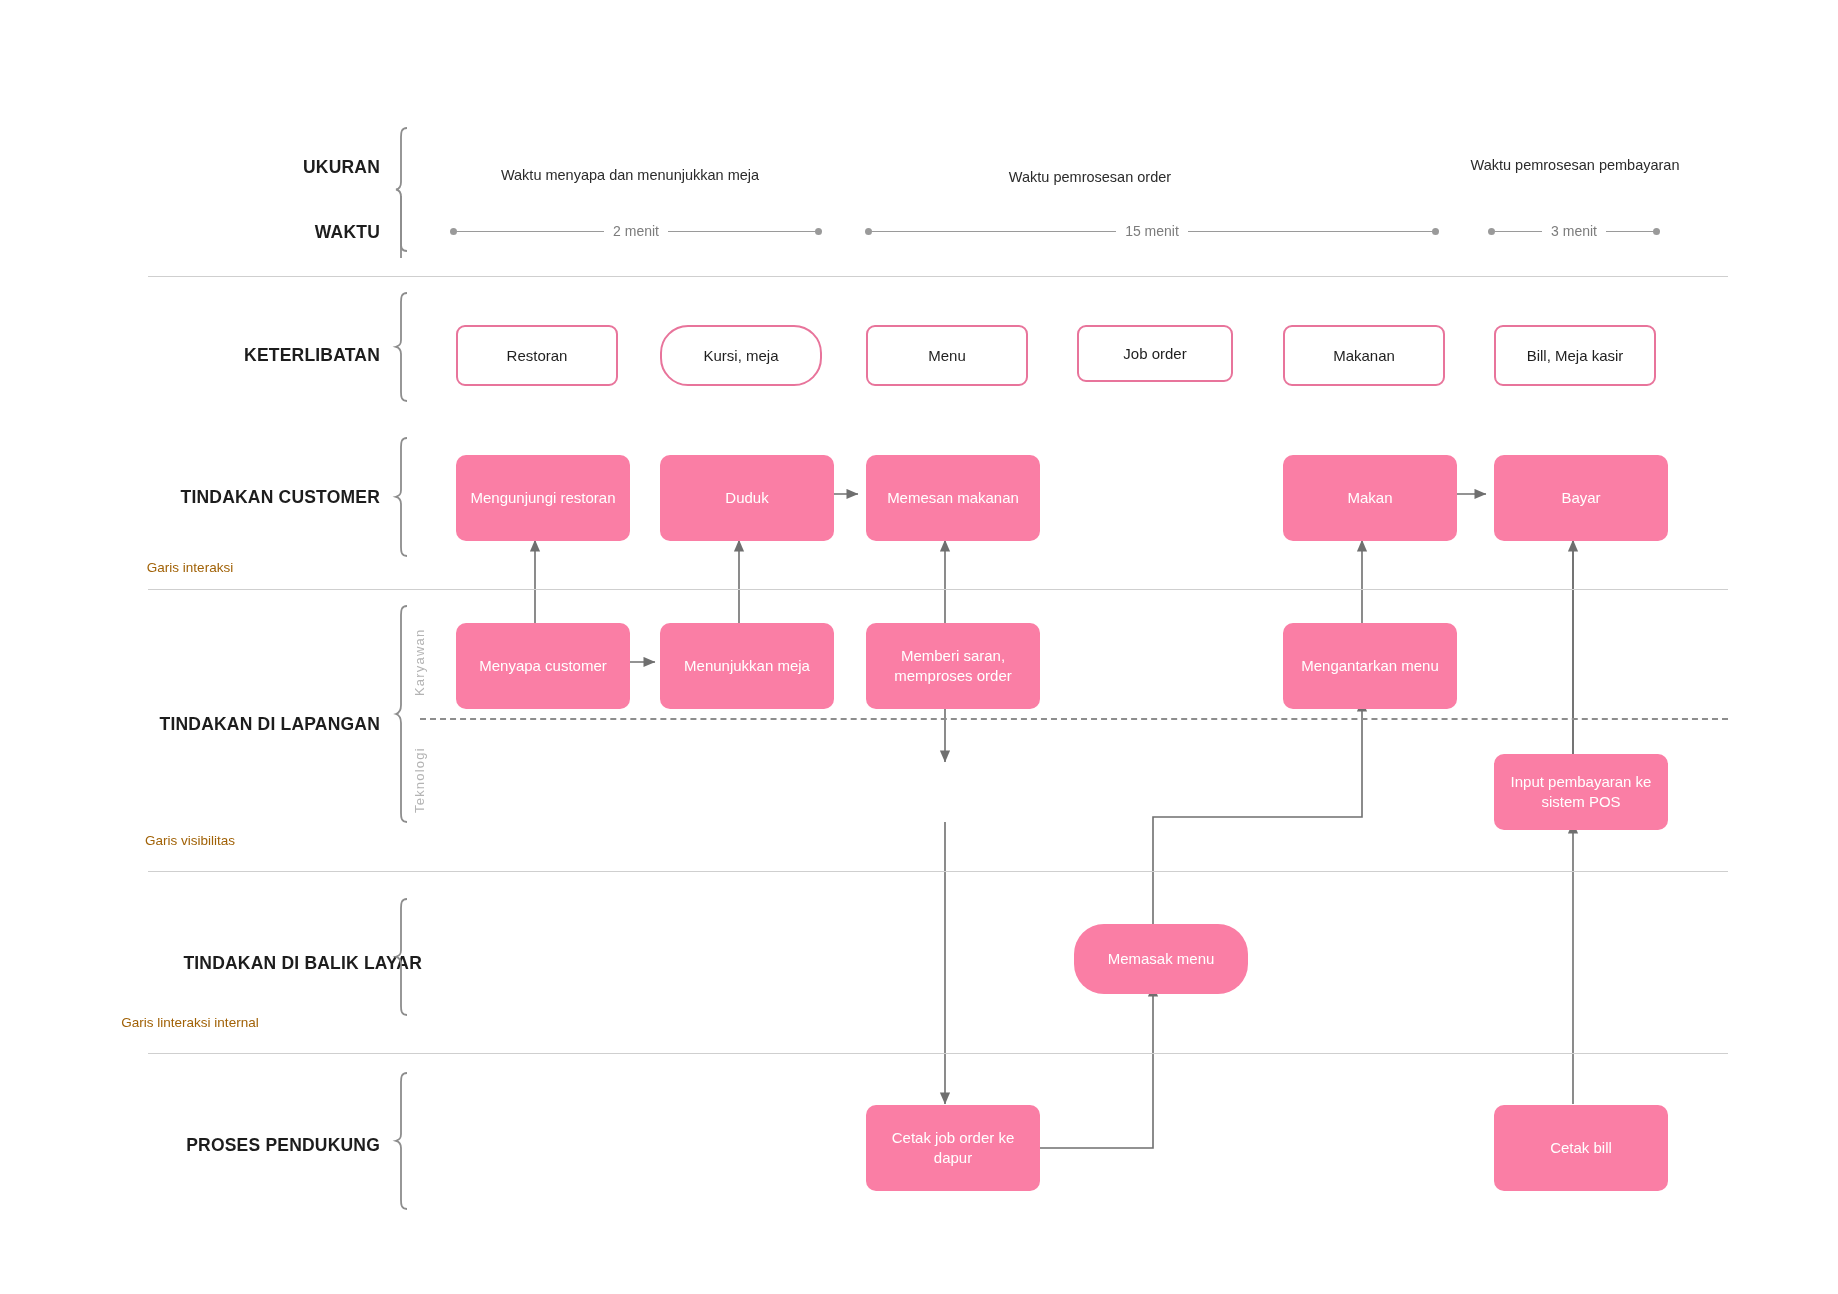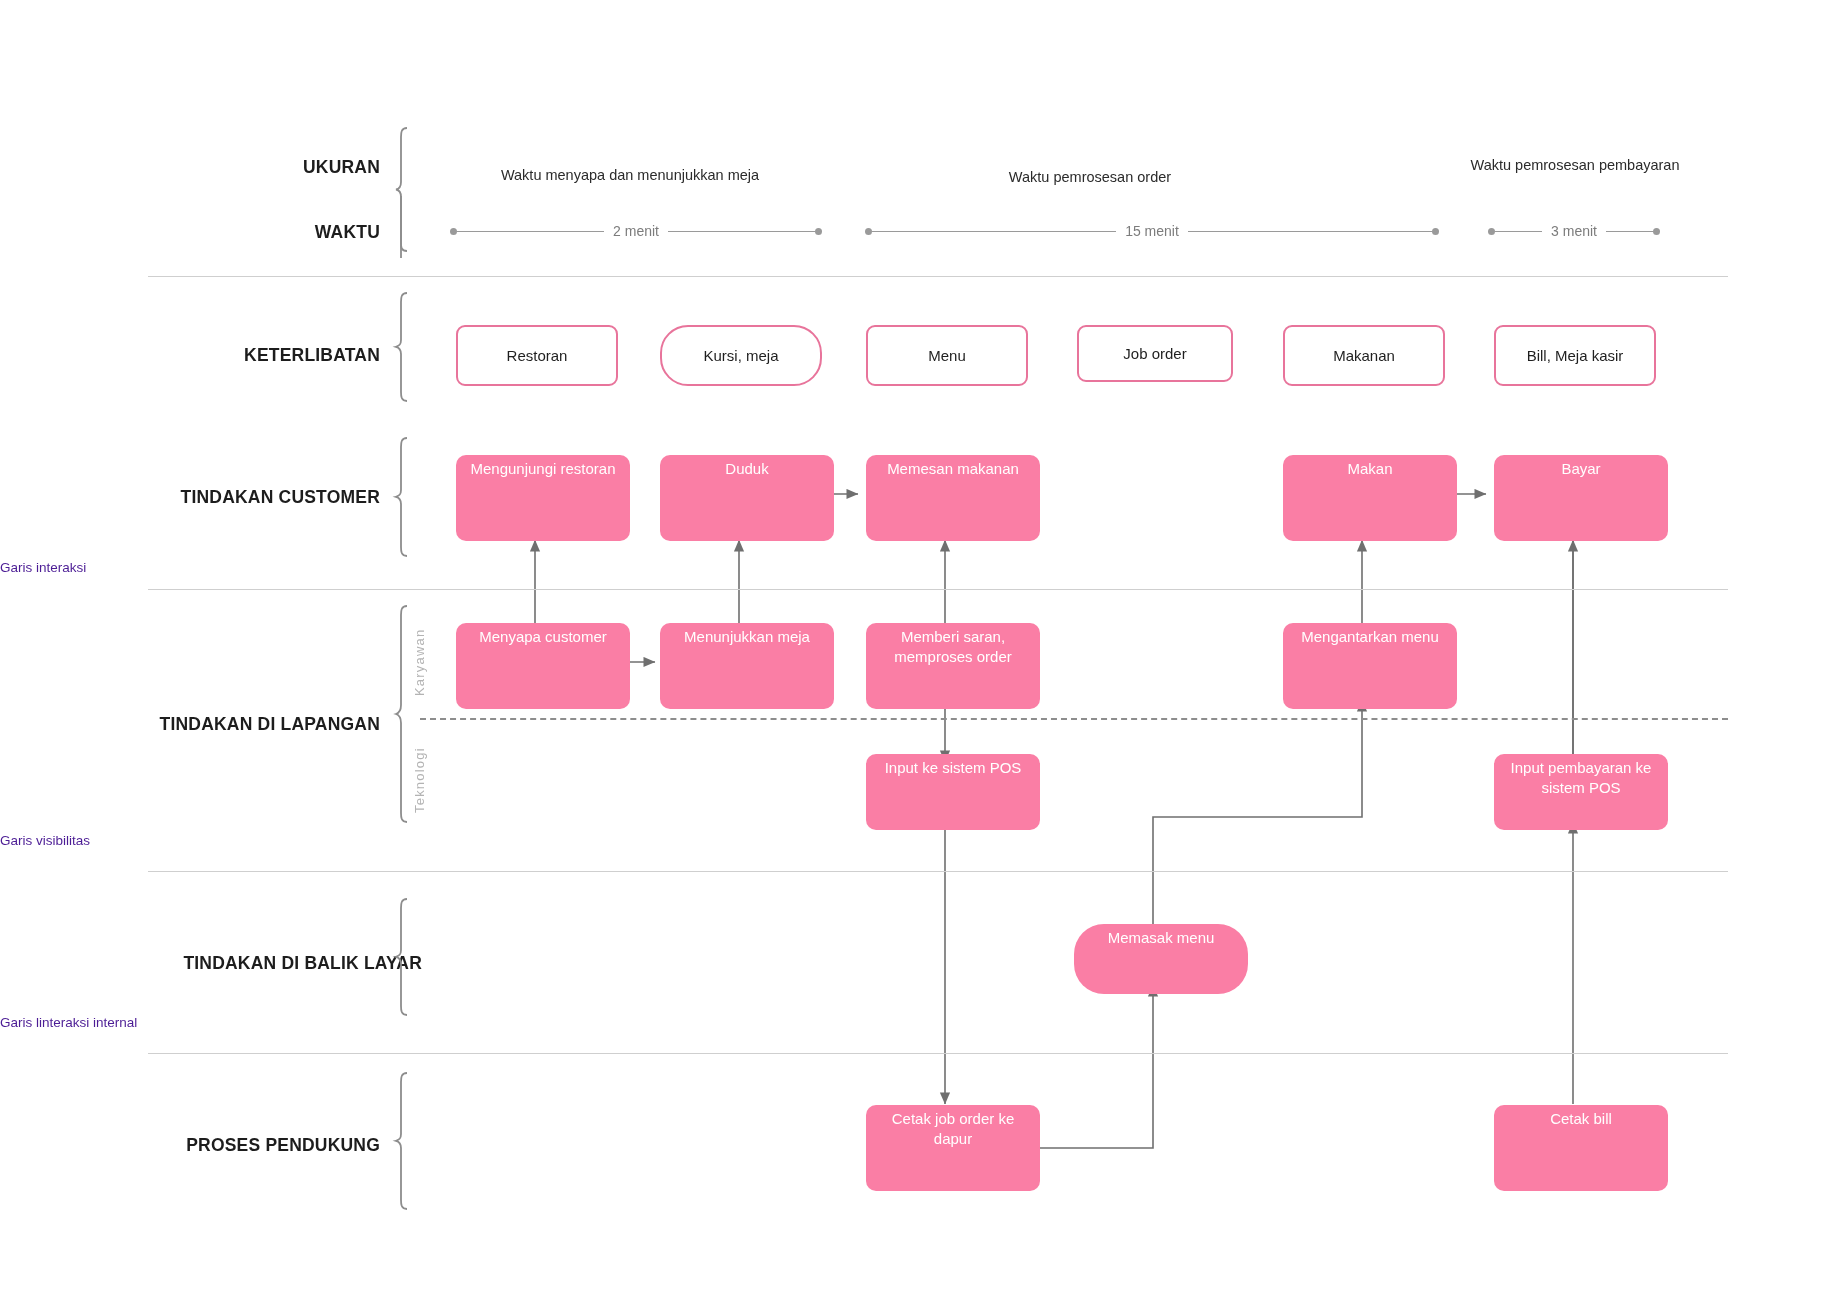--- a/index.html
+++ b/index.html
@@ -20,22 +20,22 @@
     font-weight:bold;
     font-size:17.5px;
     letter-spacing:.2px;
     color:#1d1d1d;
     text-align:right;
     white-space:nowrap;
   }
   .sublabel{
     position:absolute;
     font-size:13.5px;
-    color:#4c1d95;
-    text-align:left;
+    color:#a16207;
+    text-align:center;
     white-space:nowrap;
   }
 
   
   .brace{position:absolute;width:14px;}
   .brace svg{display:block;overflow:visible;}
 
   
   .measure{
     position:absolute;
@@ -60,21 +60,21 @@
     display:flex;align-items:center;justify-content:center;
     font-size:15px;color:#1f1f1f;
     text-align:center;
   }
 
   
   .pbox{
     position:absolute;
     background:#fa7ea5;
     border-radius:10px;
-    display:flex;justify-content:center;
+    display:flex;align-items:center;justify-content:center;
     color:#ffffff;font-size:15px;line-height:1.35;
     text-align:center;padding:4px 8px;
   }
 
   
   .vlabel{
     position:absolute;
     font-size:13px;
     color:#b3b3b3;
     letter-spacing:1.2px;
@@ -252,23 +252,20 @@
   <div class="pbox" style="left:660px;top:623px;width:158px;height:78px;">
     <span>Menunjukkan meja</span>
   </div>
   <div class="pbox" style="left:866px;top:623px;width:158px;height:78px;">
     <span>Memberi saran, memproses order</span>
   </div>
   <div class="pbox" style="left:1283px;top:623px;width:158px;height:78px;">
     <span>Mengantarkan menu</span>
   </div>
 
-  <div class="pbox" style="left:866px;top:754px;width:158px;height:68px;">
-    <span>Input ke sistem POS</span>
-  </div>
   <div class="pbox" style="left:1494px;top:754px;width:158px;height:68px;">
     <span>Input pembayaran ke sistem POS</span>
   </div>
 
   <div class="rowtitle" style="left:0;width:380px;top:953px;padding-left:42px;">TINDAKAN DI BALIK LAYAR</div>
   <div class="sublabel" style="left:0;width:380px;top:1015px;">Garis linteraksi internal</div>
   <div class="brace" style="left:395px;top:898px;height:118px;">
     <svg width="14" height="118" viewBox="0 0 14 118">
       <path d="M12,1 C6,1 6,6 6,10 L6,52 C6,57 4,58 1,58.8 C4,59.6 6,61 6,66 L6,108 C6,112 6,117 12,117" fill="none" stroke="#8d8d8d" stroke-width="1.8"></path>
     </svg>

